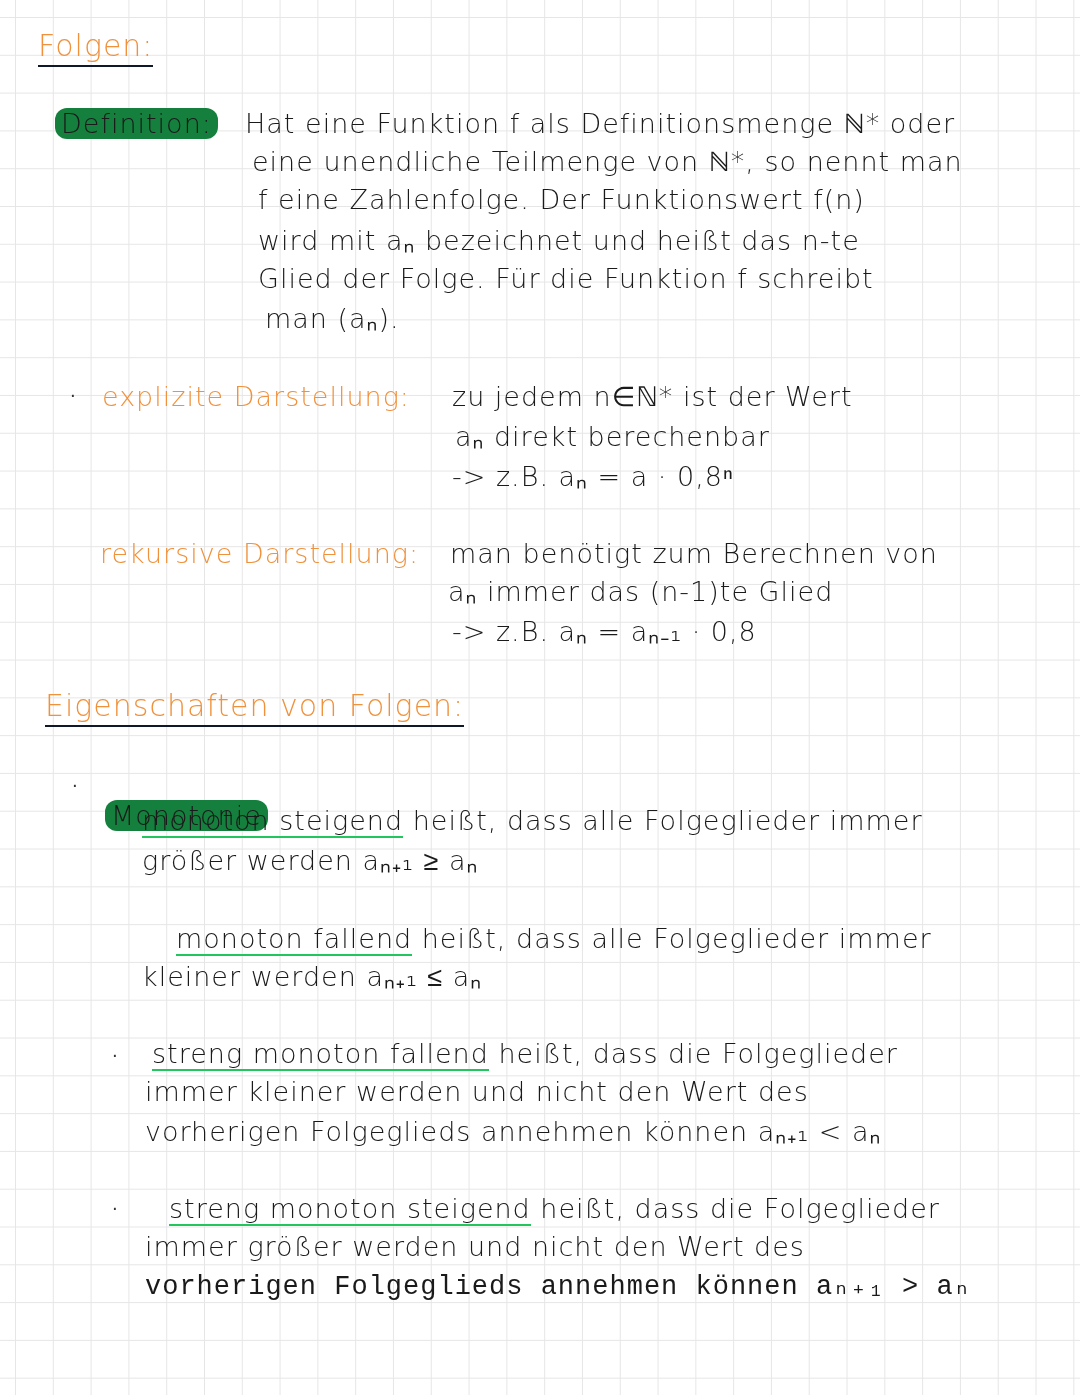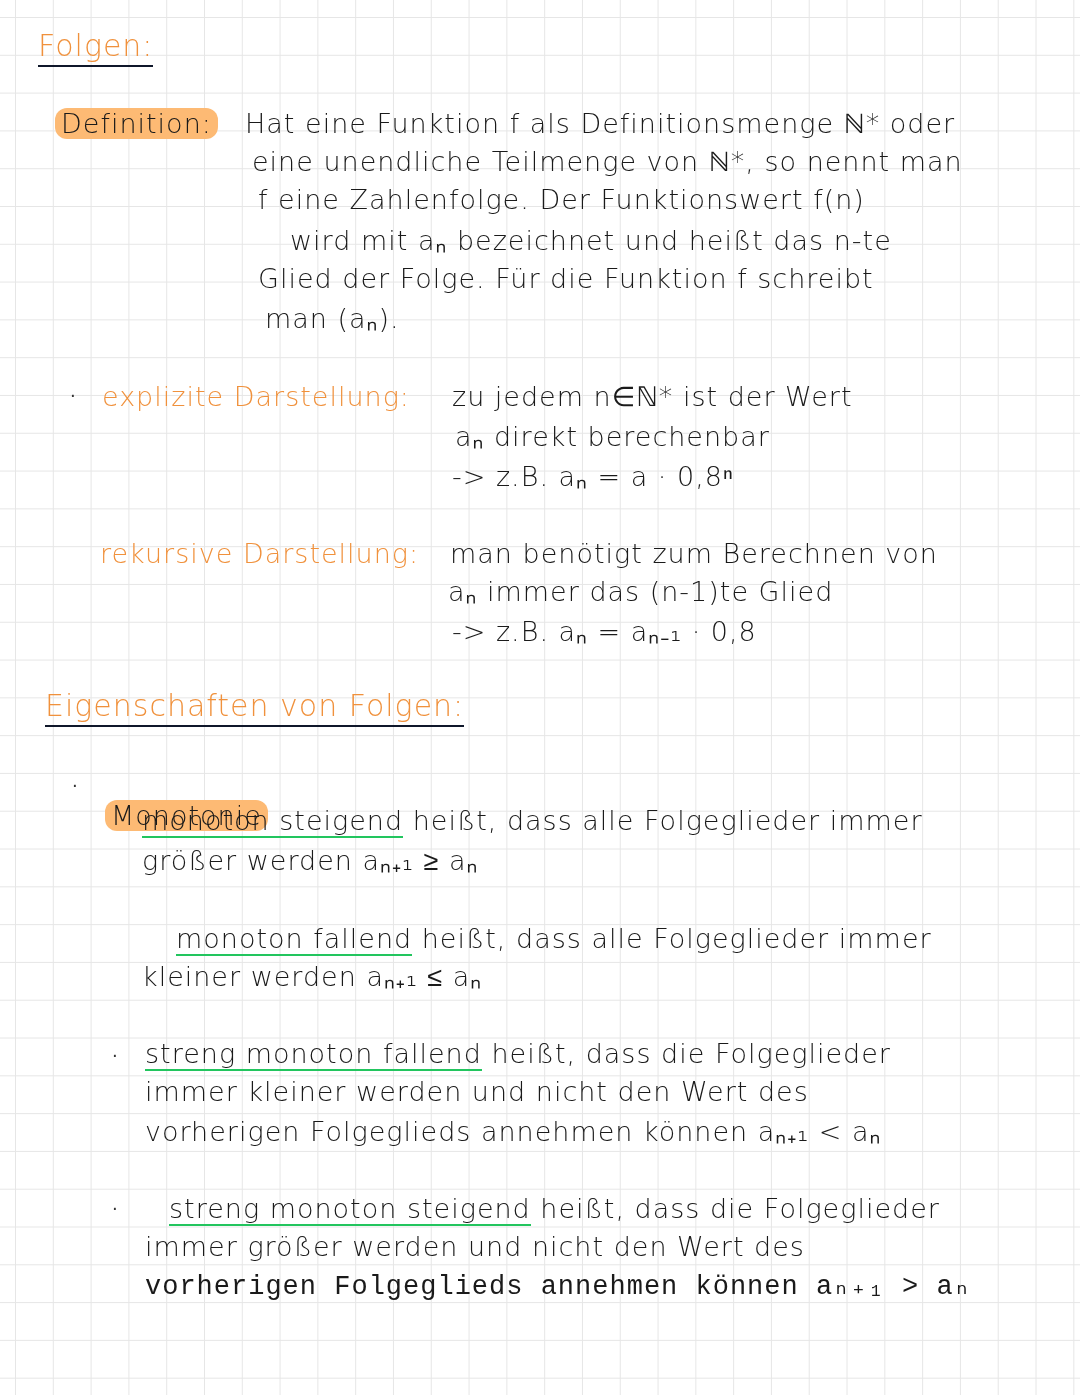--- a/index.html
+++ b/index.html
@@ -14,37 +14,37 @@
     font-family: "DejaVu Sans", sans-serif;
     color: #1a1a1a;
   }
   .abs { position: absolute; white-space: nowrap; }
   .hw { font-family: "DejaVu Sans", sans-serif; font-weight: 300; letter-spacing: 1px; }
   .orange { color: #f0913c; }
   .title { font-size: 30px; }
   .title-ul { border-bottom: 2px solid #0f172a; padding-bottom: 2px; }
   .body-text { font-size: 27px; line-height: 38px; }
   .hl {
-    background: #fdba74; border-radius: 12px; padding: 0 6px;
+    background: #15803d; border-radius: 12px; padding: 0 6px;
   }
   .ul-orange { border-bottom: 2px solid #22c55e; }
   .bullet { font-size: 18px; color: #333; }
 </style>
 </head>
 <body>
 
 <div class="abs hw orange title title-ul" style="left:38px; top:28px;">Folgen:</div>
 
 <div class="abs hw body-text" style="left:55px; top:105px;">
   <span class="hl">Definition:</span>
 </div>
 <div class="abs hw body-text" style="left:245px; top:105px;">Hat eine Funktion f als Definitionsmenge ℕ* oder</div>
 <div class="abs hw body-text" style="left:252px; top:143px;">eine unendliche Teilmenge von ℕ*, so nennt man</div>
 <div class="abs hw body-text" style="left:258px; top:181px;">f eine Zahlenfolge. Der Funktionswert f(n)</div>
-<div class="abs hw body-text" style="left:258px; top:222px;margin-left:32px;">wird mit aₙ bezeichnet und heißt das n-te</div>
+<div class="abs hw body-text" style="left:258px; top:222px;">wird mit aₙ bezeichnet und heißt das n-te</div>
 <div class="abs hw body-text" style="left:258px; top:260px;">Glied der Folge. Für die Funktion f schreibt</div>
 <div class="abs hw body-text" style="left:265px; top:300px;">man (aₙ).</div>
 
 <div class="abs bullet" style="left:70px; top:385px;">·</div>
 <div class="abs hw body-text orange" style="left:102px; top:378px;">explizite Darstellung:</div>
 <div class="abs hw body-text" style="left:452px; top:378px;">zu jedem n∈ℕ* ist der Wert</div>
 <div class="abs hw body-text" style="left:455px; top:418px;">aₙ direkt berechenbar</div>
 <div class="abs hw body-text" style="left:452px; top:458px;">-&gt; z.B.  aₙ = a · 0,8ⁿ</div>
 
 <div class="abs hw body-text orange" style="left:100px; top:535px;">rekursive Darstellung:</div>
@@ -63,21 +63,21 @@
   <span class="ul-orange">monoton steigend</span><span> heißt, dass alle Folgeglieder immer</span>
 </div>
 <div class="abs hw body-text" style="left:142px; top:842px;">größer werden   aₙ₊₁ ≥ aₙ</div>
 
 <div class="abs hw body-text" style="left:142px; top:920px;margin-left:34px;">
   <span class="ul-orange">monoton fallend</span><span> heißt, dass alle Folgeglieder immer</span>
 </div>
 <div class="abs hw body-text" style="left:142px; top:958px;">kleiner werden   aₙ₊₁ ≤ aₙ</div>
 
 <div class="abs bullet" style="left:112px; top:1045px;">·</div>
-<div class="abs hw body-text" style="left:145px; top:1035px;text-align:right;">
+<div class="abs hw body-text" style="left:152px; top:1035px;text-align:right;">
   <span class="ul-orange">streng monoton fallend</span><span> heißt, dass die Folgeglieder</span>
 </div>
 <div class="abs hw body-text" style="left:145px; top:1073px;">immer kleiner werden und nicht den Wert des</div>
 <div class="abs hw body-text" style="left:145px; top:1113px;">vorherigen Folgeglieds annehmen können  aₙ₊₁ &lt; aₙ</div>
 
 <div class="abs bullet" style="left:112px; top:1198px;">·</div>
 <div class="abs hw body-text" style="left:145px; top:1190px;margin-left:24px;">
   <span class="ul-orange">streng monoton steigend</span><span> heißt, dass die Folgeglieder</span>
 </div>
 <div class="abs hw body-text" style="left:145px; top:1228px;">immer größer werden und nicht den Wert des</div>

